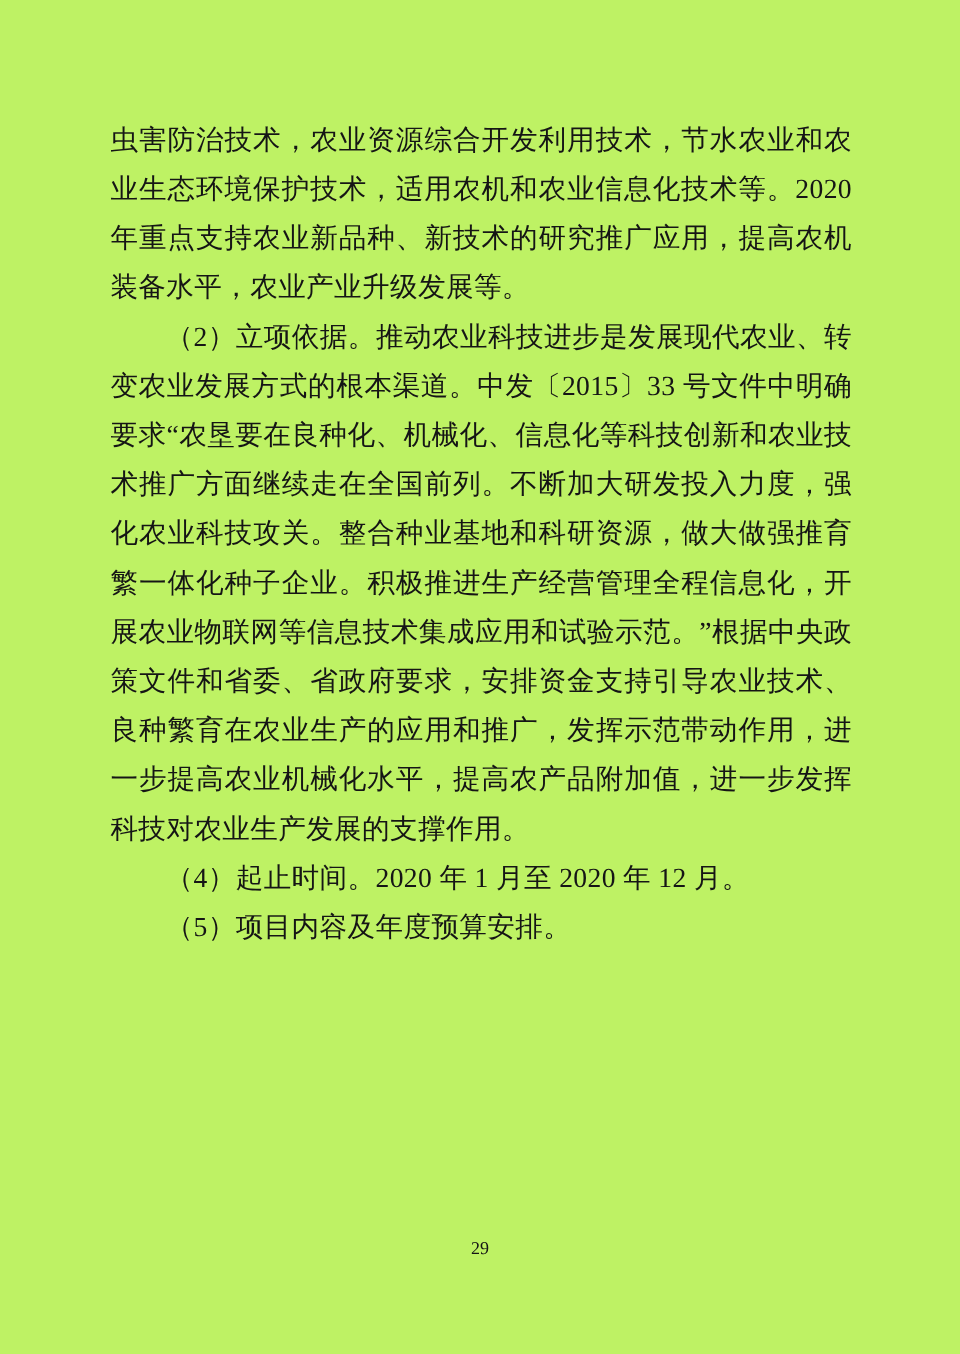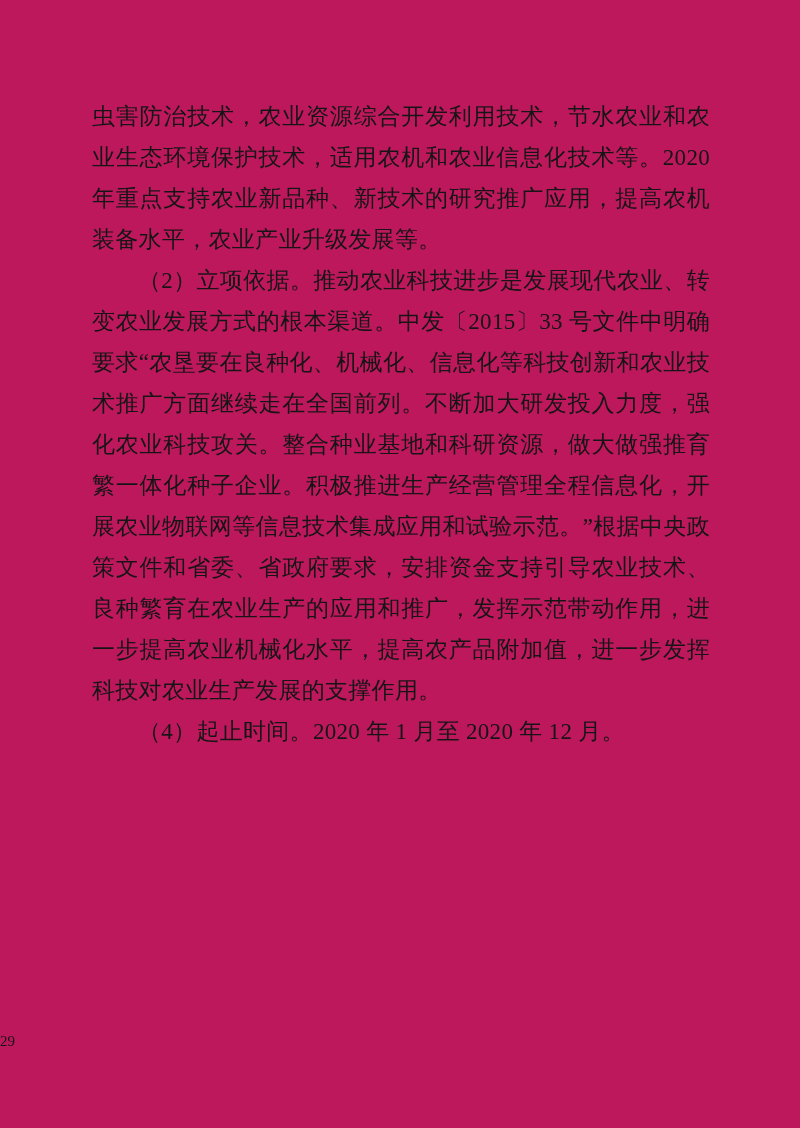--- a/index.html
+++ b/index.html
@@ -4,21 +4,21 @@
 <style>
   html, body {
     margin: 0;
     padding: 0;
     background: #ffffff;
   }
   .page {
     position: relative;
     width: 800px;
     height: 1128px;
-    background: #be185d;
+    background: #bef264;
     overflow: hidden;
     font-family: "Liberation Serif", serif;
     color: #151515;
   }
   .text-block {
     position: absolute;
     left: 92px;
     top: 96px;
     width: 618px;
     font-size: 23px;
@@ -33,29 +33,30 @@
     text-indent: 2em;
   }
   .para.no-indent {
     text-indent: 0;
   }
   .page-number {
     position: absolute;
     top: 1033px;
     left: 0;
     width: 100%;
-    text-align: left;
+    text-align: center;
     font-size: 15px;
     font-family: "Liberation Serif", serif;
     color: #151515;
   }
 </style>
 </head>
 <body>
 
 <div class="page">
   <div class="text-block">
     <p class="para no-indent">虫害防治技术，农业资源综合开发利用技术，节水农业和农业生态环境保护技术，适用农机和农业信息化技术等。2020 年重点支持农业新品种、新技术的研究推广应用，提高农机装备水平，农业产业升级发展等。</p>
     <p class="para">（2）立项依据。推动农业科技进步是发展现代农业、转变农业发展方式的根本渠道。中发〔2015〕33 号文件中明确要求“农垦要在良种化、机械化、信息化等科技创新和农业技术推广方面继续走在全国前列。不断加大研发投入力度，强化农业科技攻关。整合种业基地和科研资源，做大做强推育繁一体化种子企业。积极推进生产经营管理全程信息化，开展农业物联网等信息技术集成应用和试验示范。”根据中央政策文件和省委、省政府要求，安排资金支持引导农业技术、良种繁育在农业生产的应用和推广，发挥示范带动作用，进一步提高农业机械化水平，提高农产品附加值，进一步发挥科技对农业生产发展的支撑作用。</p>
     <p class="para">（4）起止时间。2020 年 1 月至 2020 年 12 月。</p>
+    <p class="para">（5）项目内容及年度预算安排。</p>
   </div>
   <div class="page-number">29</div>
 </div>
 
 </body></html>

